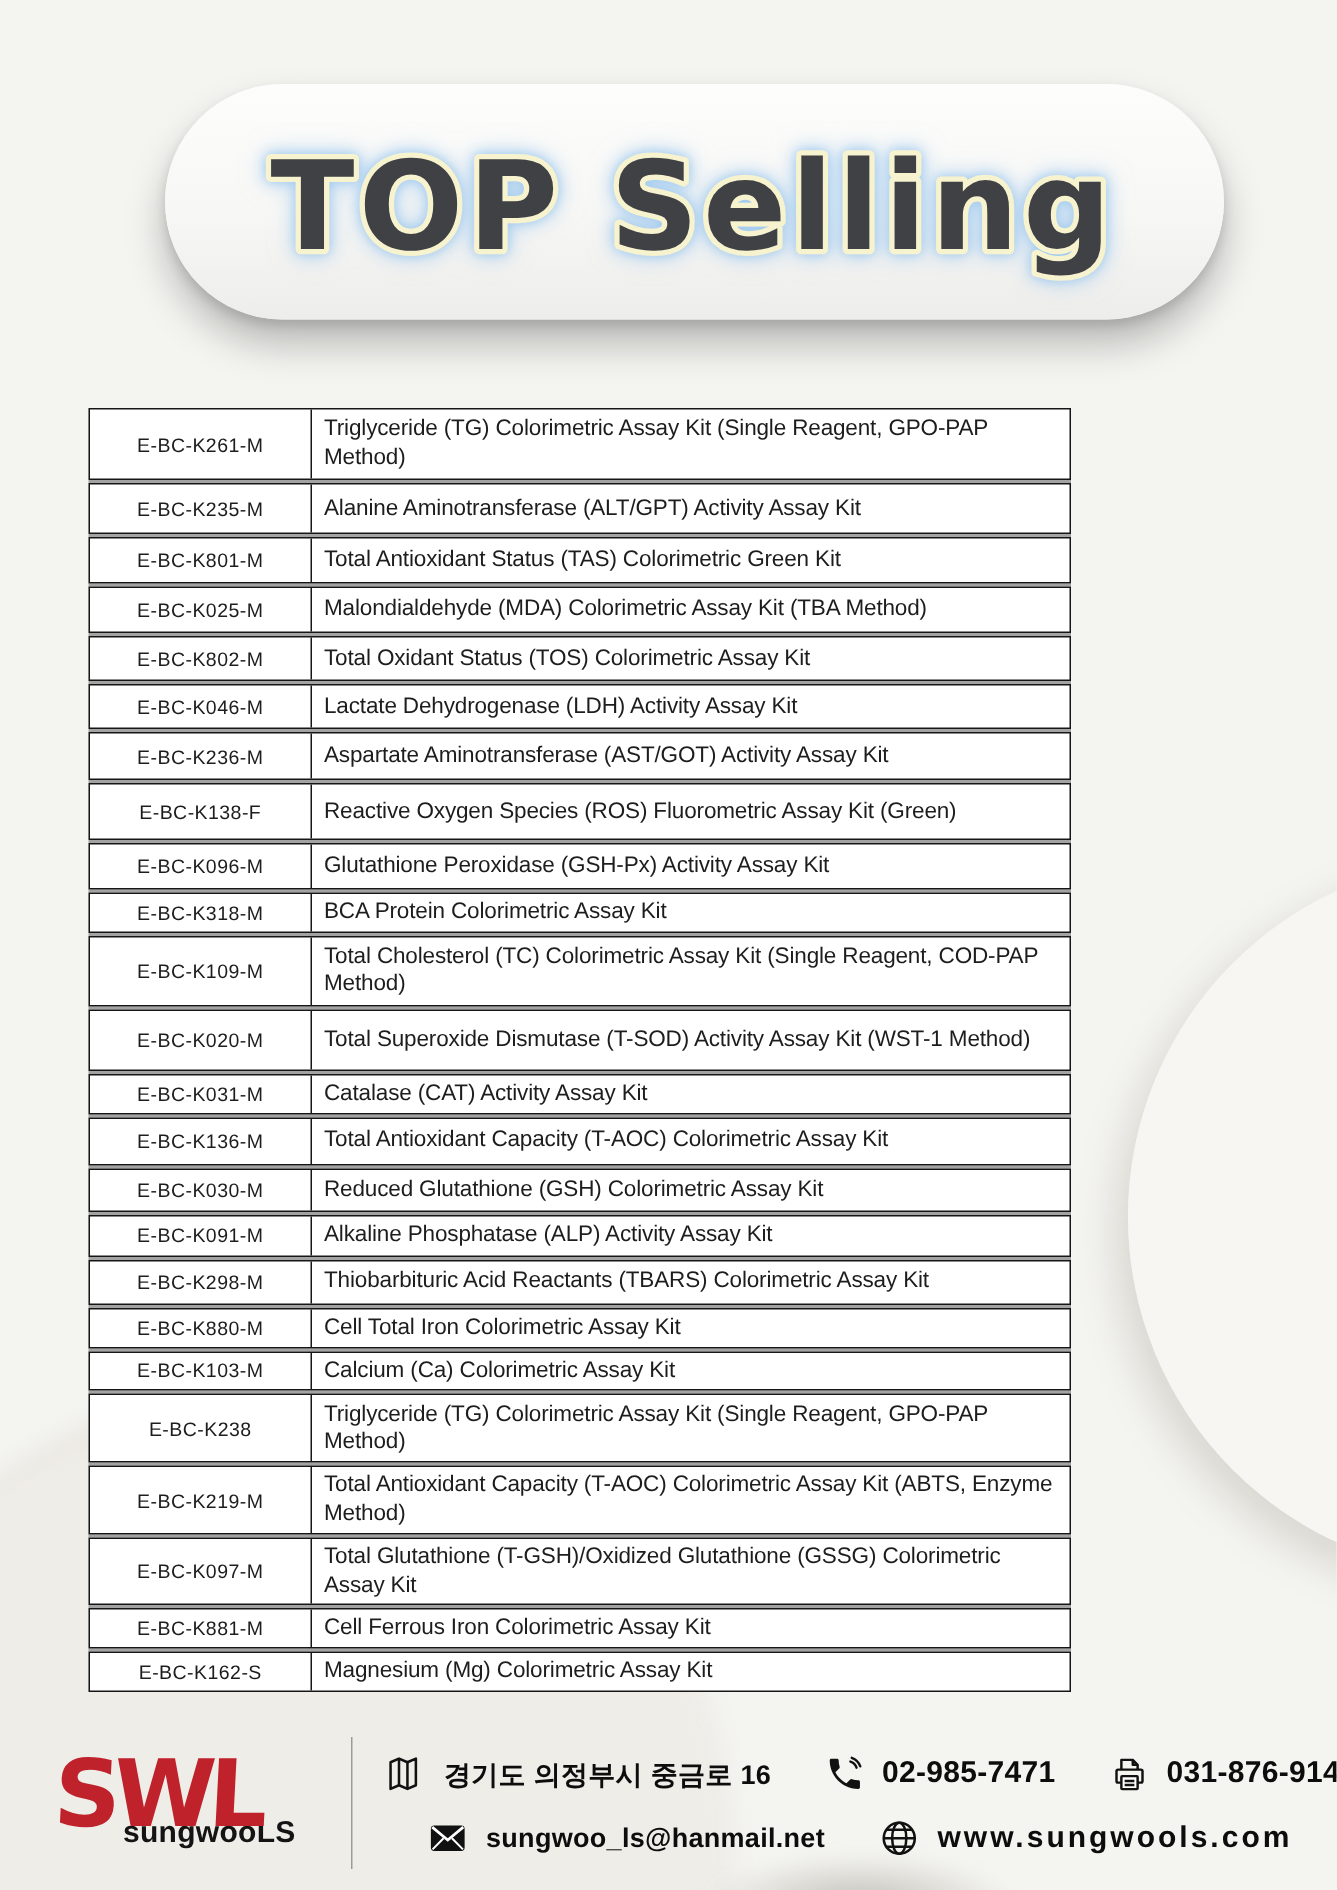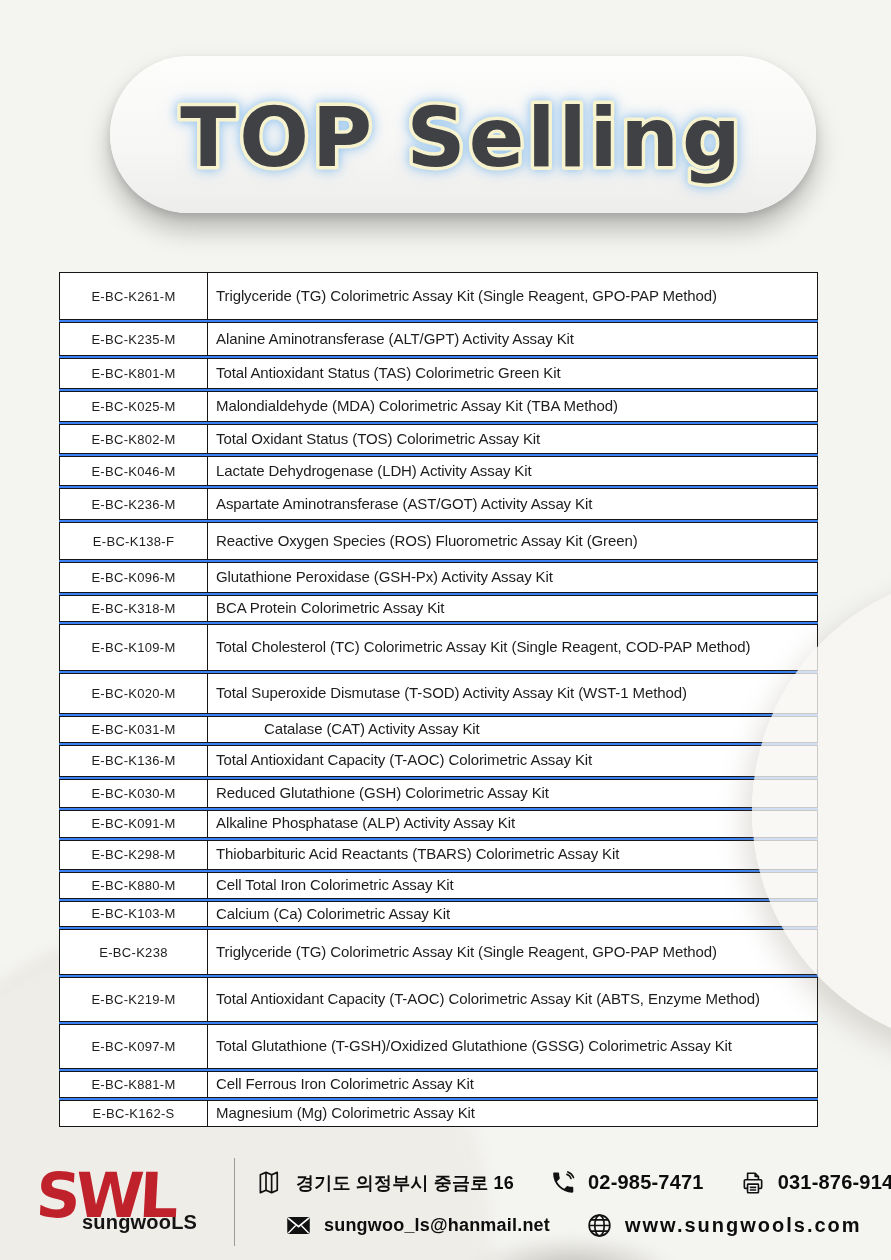--- a/index.html
+++ b/index.html
@@ -71,21 +71,21 @@
   .title-svg{position:absolute;left:56px;top:62px;
     filter:drop-shadow(0 0 4px rgba(158,200,238,.95)) drop-shadow(0 0 7px rgba(158,200,238,.6));}
   .title-svg text{
     font-family:"DejaVu Sans","Liberation Sans",sans-serif;
     font-weight:bold;font-size:82px;letter-spacing:3px;
     paint-order:stroke fill;stroke-linejoin:round;
   }
 
   
   .table-wrap{
-    position:absolute;left:59px;top:272px;width:759px;z-index:1;background:#3b82f6;
+    position:absolute;left:59px;top:272px;width:655px;z-index:1;background:#a3a3a3;
   }
   .trow{
     display:flex;border:1px solid #161616;background:#fff;margin-bottom:2px;
   }
   .trow:last-child{margin-bottom:0;}
   .tcell{display:flex;align-items:center;color:#1d1d1d;}
   .tcell.code{
     width:147px;flex:0 0 147px;justify-content:center;border-right:1px solid #161616;
     font-size:13px;letter-spacing:.3px;text-align:center;
   }
@@ -177,21 +177,21 @@
         <div class="tcell name">BCA Protein Colorimetric Assay Kit</div>
       </div>
       <div class="trow" style="min-height: 45px;">
         <div class="tcell code">E-BC-K109-M</div>
         <div class="tcell name">Total Cholesterol (TC) Colorimetric Assay Kit (Single Reagent, COD-PAP Method)</div>
       </div>
       <div class="trow" style="min-height: 39px;">
         <div class="tcell code">E-BC-K020-M</div>
         <div class="tcell name">Total Superoxide Dismutase (T-SOD) Activity Assay Kit (WST-1 Method)</div>
       </div>
-      <div class="trow" style="min-height: 25px; gap: 48px;">
+      <div class="trow" style="min-height: 25px;">
         <div class="tcell code">E-BC-K031-M</div>
         <div class="tcell name">Catalase (CAT) Activity Assay Kit</div>
       </div>
       <div class="trow" style="min-height: 30px;">
         <div class="tcell code">E-BC-K136-M</div>
         <div class="tcell name">Total Antioxidant Capacity (T-AOC) Colorimetric Assay Kit</div>
       </div>
       <div class="trow" style="min-height: 27px;">
         <div class="tcell code">E-BC-K030-M</div>
         <div class="tcell name">Reduced Glutathione (GSH) Colorimetric Assay Kit</div>

